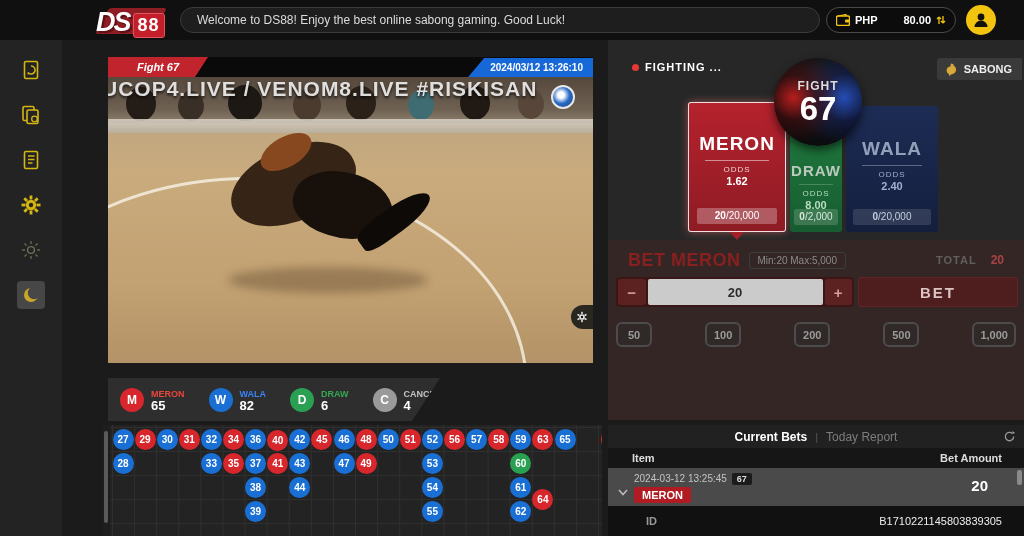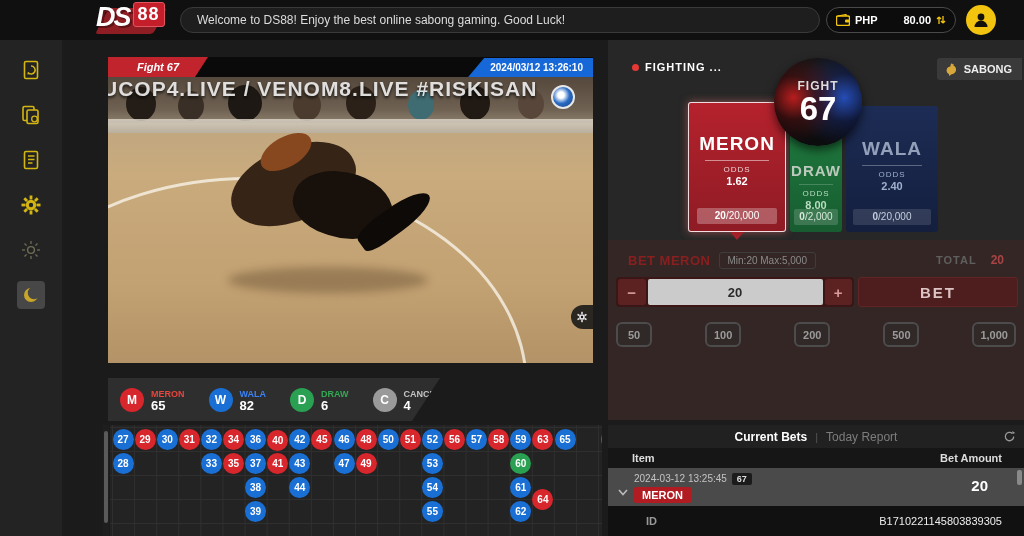--- a/index.html
+++ b/index.html
@@ -2,21 +2,21 @@
 <html><head>
 <meta charset="utf-8">
 <style>
   * { margin:0; padding:0; box-sizing:border-box; }
   html,body { width:1024px; height:536px; overflow:hidden; background:#1b1b1b;
               font-family:"Liberation Sans", sans-serif; }
   #app { position:relative; width:1024px; height:536px; background:#1b1b1b; }
 
   
   .topbar { position:absolute; left:0; top:0; width:1024px; height:40px; background:#101010; z-index:30; }
-  .logo { position:absolute; left:96px; top:2px; height:36px; display:flex; align-items:flex-start; }
+  .logo { position:absolute; left:96px; top:2px; height:36px; display:flex; align-items:flex-end; }
   .logo-swoosh { position:absolute; left:6px; top:6px; width:58px; height:26px; background:#8f1d24;
                  transform:skew(-28deg); border-radius:3px; }
   .logo-ds { position:relative; font-size:27px; font-weight:900; font-style:italic; color:#fff;
              letter-spacing:-2px; text-shadow:2px 2px 0 #5c1217; }
   .logo-88 { position:relative; margin-left:3px; background:#c41e2a; color:#fff; font-weight:900;
              font-size:18px; padding:1px 4px; border-radius:3px; letter-spacing:1px;
              border:1px solid #e05560; }
   .welcome-pill { position:absolute; left:180px; top:7px; width:640px; height:26px; background:#1e1e1e;
                   border:1px solid #3a3a3a; border-radius:14px; color:#dcdcdc; font-size:12px;
                   line-height:24px; padding:0 16px; white-space:nowrap; overflow:hidden; }
@@ -122,21 +122,21 @@
                background:radial-gradient(circle at 22% 45%,rgba(200,30,30,.9) 0%,rgba(90,10,10,.45) 26%,rgba(0,0,0,0) 55%),
                           radial-gradient(circle at 80% 45%,rgba(40,90,220,.8) 0%,rgba(20,40,120,.4) 28%,rgba(0,0,0,0) 58%),
                           radial-gradient(circle at 50% 35%,#222 0%,#0c0c0e 70%);
                box-shadow:0 4px 10px rgba(0,0,0,.6); display:flex; flex-direction:column;
                align-items:center; justify-content:center; z-index:5; }
   .medallion .f-label { color:#ddd; font-size:12px; letter-spacing:1px;font-weight:bold; }
   .medallion .f-num { color:#fff; font-size:33px; font-weight:900; line-height:32px; }
 
   .bet-zone { position:absolute; left:0; top:200px; width:416px; height:180px; background:rgba(130,35,35,.16); }
   .bet-bar { position:absolute; left:20px; right:20px; top:10px; height:20px; display:flex; align-items:center; gap:8px; }
-  .bet-label { color:#8a1f1f; font-size:13px; font-weight:900; letter-spacing:.5px; }
+  .bet-label { color:#8a1f1f; font-size:18px; font-weight:900; letter-spacing:.5px; }
   .bet-limits { border:1px solid #3d3d3d; border-radius:3px; padding:2px 8px; color:#8a8a8a; font-size:10px; }
   .bet-total { margin-left:auto; color:#5f5f5f; font-size:11px; font-weight:bold; letter-spacing:1px; }
   .bet-total-val { color:#a94444; font-size:12px; font-weight:bold; margin-left:6px; }
   .stepper { position:absolute; left:8px; top:37px; width:238px; height:30px; background:#3a1616;
              border-radius:4px; display:flex; align-items:stretch; padding:2px; gap:2px; }
   .step-btn { width:34px; background:#5c2222; border:none; border-radius:3px; color:#d89a9a; font-size:15px;
               font-weight:bold; cursor:pointer; }
   .step-input { flex:1; background:#cbcbcb; border:none; border-radius:2px; text-align:center; color:#2b2b2b;
                 font-size:13px; font-weight:bold; font-family:"Liberation Sans",sans-serif; }
   .bet-button { position:absolute; left:250px; top:37px; width:160px; height:30px; background:#4e1d1d;

